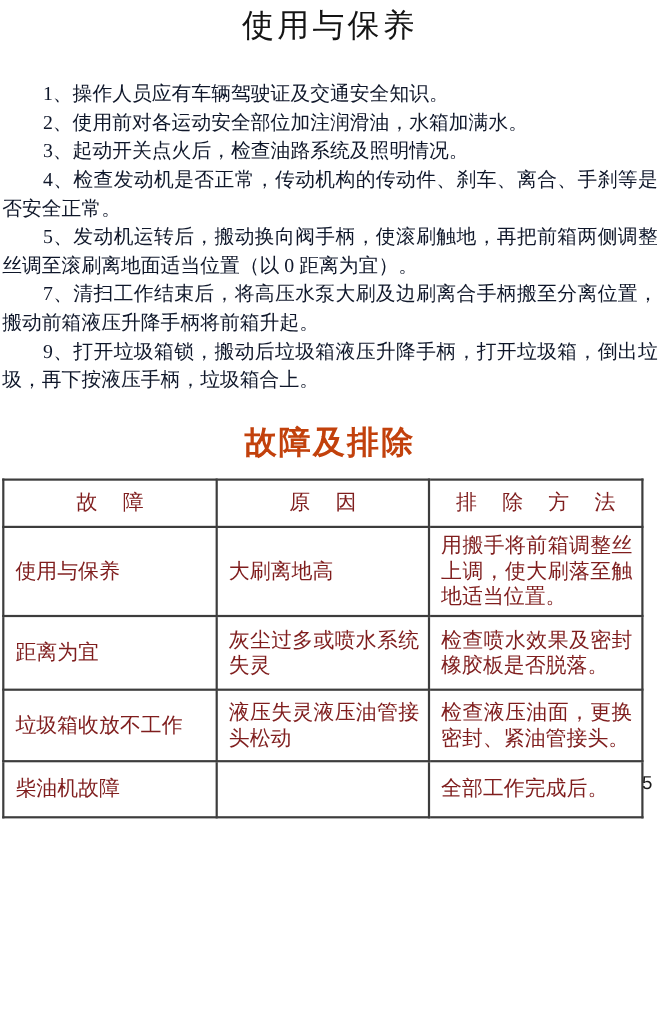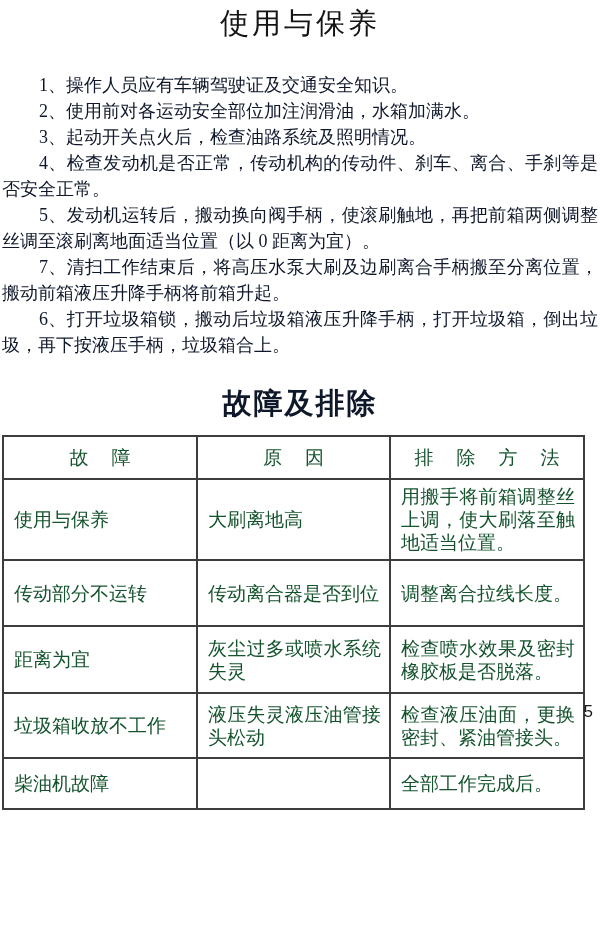--- a/index.html
+++ b/index.html
@@ -39,39 +39,39 @@
     text-indent: 37px;
   }
   .section-title {
     margin-top: 29px;
     text-align: center;
     font-family: "Liberation Sans", "DejaVu Sans", sans-serif;
     font-weight: 700;
     font-size: 29px;
     letter-spacing: 2px;
     line-height: 33px;
-    color: #0f172a;
+    color: #c2410c;
   }
   table.fault-table {
     border-collapse: collapse;
     table-layout: fixed;
     width: 581px;
     margin: 15px 0 0 2px;
     font-size: 19px;
     line-height: 23px;
   }
   .fault-table col.c1 { width: 194px; }
   .fault-table col.c2 { width: 193px; }
   .fault-table col.c3 { width: 194px; }
   .fault-table th,
   .fault-table td {
     border: 2px solid #3d3d3d;
     vertical-align: middle;
     font-weight: 400;
-    color: #14532d;
+    color: #7f1d1d;
     padding: 4px 8px 4px 10px;
   }
   .fault-table th {
     text-align: center;
     letter-spacing: 2px;
     font-size: 19px;
   }
   .fault-table td {
     text-align: justify;
     text-justify: inter-ideograph;
@@ -98,46 +98,41 @@
 
   <h1 class="doc-title">使用与保养</h1>
 
   <div class="instructions">
     <p>1、操作人员应有车辆驾驶证及交通安全知识。</p>
     <p>2、使用前对各运动安全部位加注润滑油，水箱加满水。</p>
     <p>3、起动开关点火后，检查油路系统及照明情况。</p>
     <p>4、检查发动机是否正常，传动机构的传动件、刹车、离合、手刹等是否安全正常。</p>
     <p>5、发动机运转后，搬动换向阀手柄，使滚刷触地，再把前箱两侧调整丝调至滚刷离地面适当位置（以 0 距离为宜）。</p>
     <p>7、清扫工作结束后，将高压水泵大刷及边刷离合手柄搬至分离位置，搬动前箱液压升降手柄将前箱升起。</p>
-    <p>6、打开垃圾箱锁，搬动后垃圾箱液压升降手柄，打开垃圾箱，倒出垃圾，再下按液压手柄，垃圾箱合上。</p>
+    <p>9、打开垃圾箱锁，搬动后垃圾箱液压升降手柄，打开垃圾箱，倒出垃圾，再下按液压手柄，垃圾箱合上。</p>
   </div>
 
   <h2 class="section-title">故障及排除</h2>
 
   <table class="fault-table">
     <colgroup>
       <col class="c1">
         <col class="c2">
         <col class="c3">
     </colgroup>
     <tbody>
       <tr class="row-header">
         <th>故　障</th>
         <th>原　因</th>
         <th>排　除　方　法</th>
       </tr>
       <tr class="row-1">
         <td>使用与保养</td>
         <td>大刷离地高</td>
         <td>用搬手将前箱调整丝上调，使大刷落至触地适当位置。</td>
-      </tr>
-      <tr class="row-2">
-        <td>传动部分不运转</td>
-        <td>传动离合器是否到位</td>
-        <td>调整离合拉线长度。</td>
       </tr>
       <tr class="row-3">
         <td>距离为宜</td>
         <td>灰尘过多或喷水系统失灵</td>
         <td>检查喷水效果及密封橡胶板是否脱落。</td>
       </tr>
       <tr class="row-4">
         <td>垃圾箱收放不工作</td>
         <td>液压失灵液压油管接头松动</td>
         <td>检查液压油面，更换密封、紧油管接头。</td>

